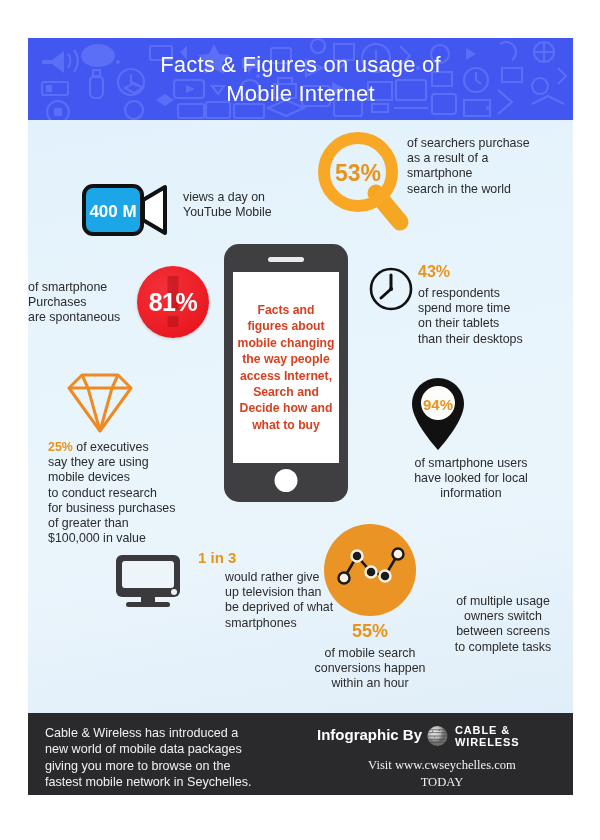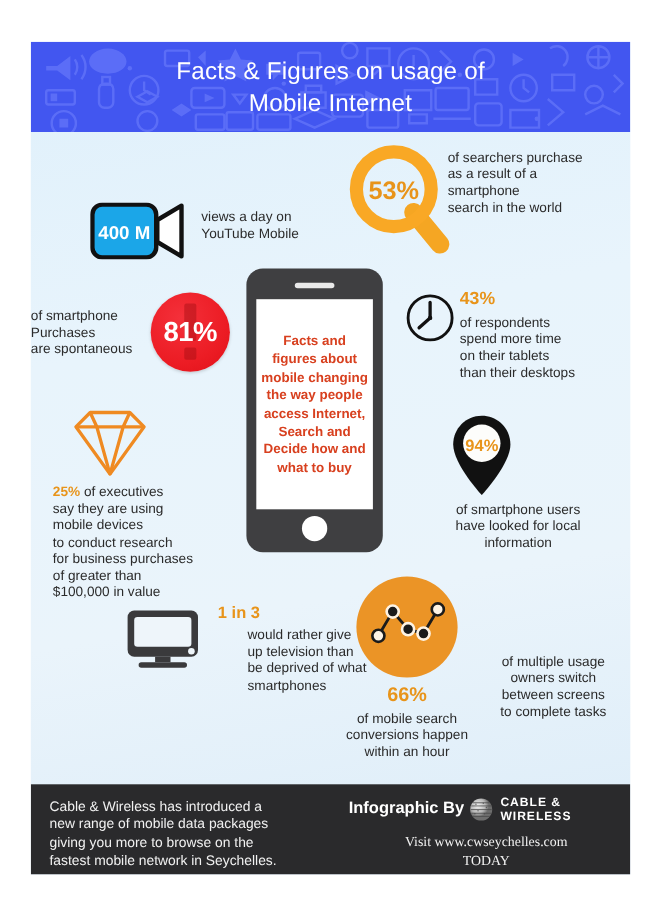--- a/index.html
+++ b/index.html
@@ -288,38 +288,38 @@
   <div class="circ55">
     <svg width="92" height="92" viewBox="0 0 92 92">
       <polyline points="20,54 33,32 47,48 61,52 74,30" fill="none" stroke="#1b1b1b" stroke-width="2.6"></polyline>
       <circle cx="20" cy="54" r="5.5" fill="#fdf3e4" stroke="#1b1b1b" stroke-width="2.4"></circle>
       <circle cx="33" cy="32" r="5.5" fill="#1b1b1b" stroke="#fdf3e4" stroke-width="2.4"></circle>
       <circle cx="47" cy="48" r="5.5" fill="#1b1b1b" stroke="#fdf3e4" stroke-width="2.4"></circle>
       <circle cx="61" cy="52" r="5.5" fill="#1b1b1b" stroke="#fdf3e4" stroke-width="2.4"></circle>
       <circle cx="74" cy="30" r="5.5" fill="#fdf3e4" stroke="#1b1b1b" stroke-width="2.4"></circle>
     </svg>
   </div>
-  <div class="txt t55">66%</div>
+  <div class="txt t55">55%</div>
   <div class="txt txt55">
     <div>of mobile search</div>
     <div>conversions happen</div>
     <div>within an hour</div>
   </div>
 
   <div class="txt txt90">
     <div>of multiple usage</div>
     <div>owners switch</div>
     <div>between screens</div>
     <div>to complete tasks</div>
   </div>
 
   <div class="footer">
     <div class="f-left">
       <div>Cable &amp; Wireless has introduced a</div>
-      <div>new range of mobile data packages</div>
+      <div>new world of mobile data packages</div>
       <div>giving you more to browse on the</div>
       <div>fastest mobile network in Seychelles.</div>
     </div>
     <div class="f-by">Infographic By</div>
     <div class="f-logo">
       <svg width="24" height="24" viewBox="0 0 24 24">
         <defs>
           <radialGradient id="sph" cx="35%" cy="32%">
             <stop offset="0%" stop-color="#f2f2f2"></stop>
             <stop offset="65%" stop-color="#b9b9b9"></stop>

